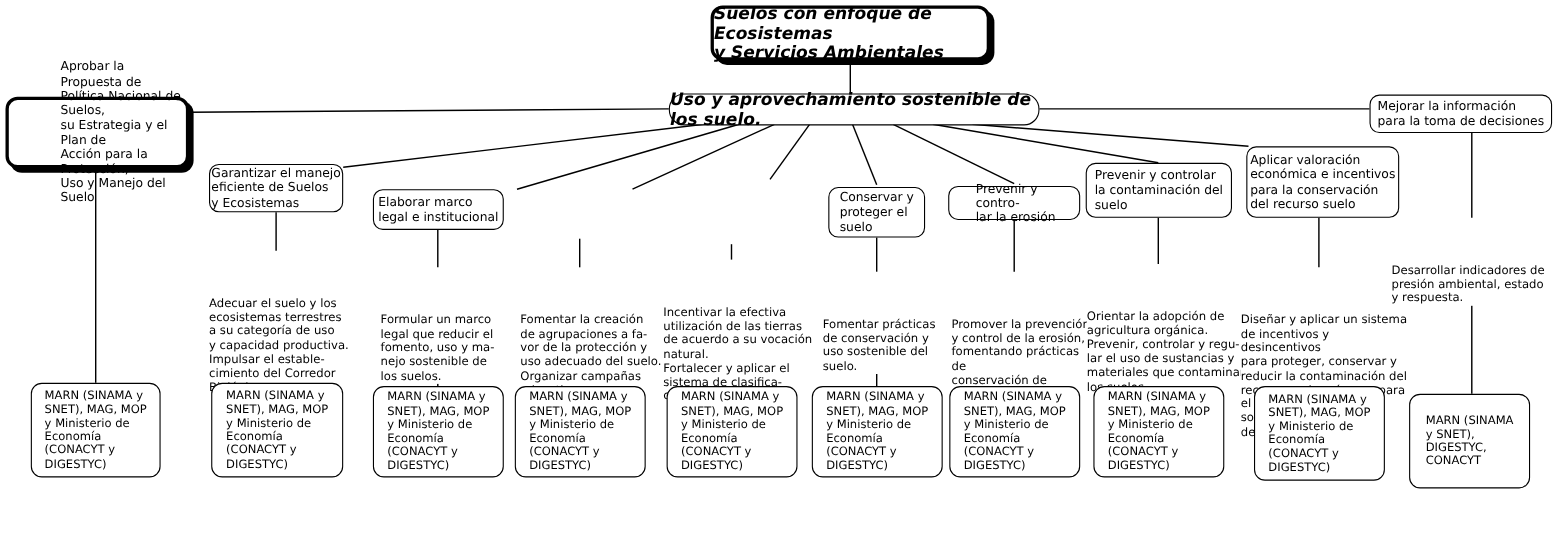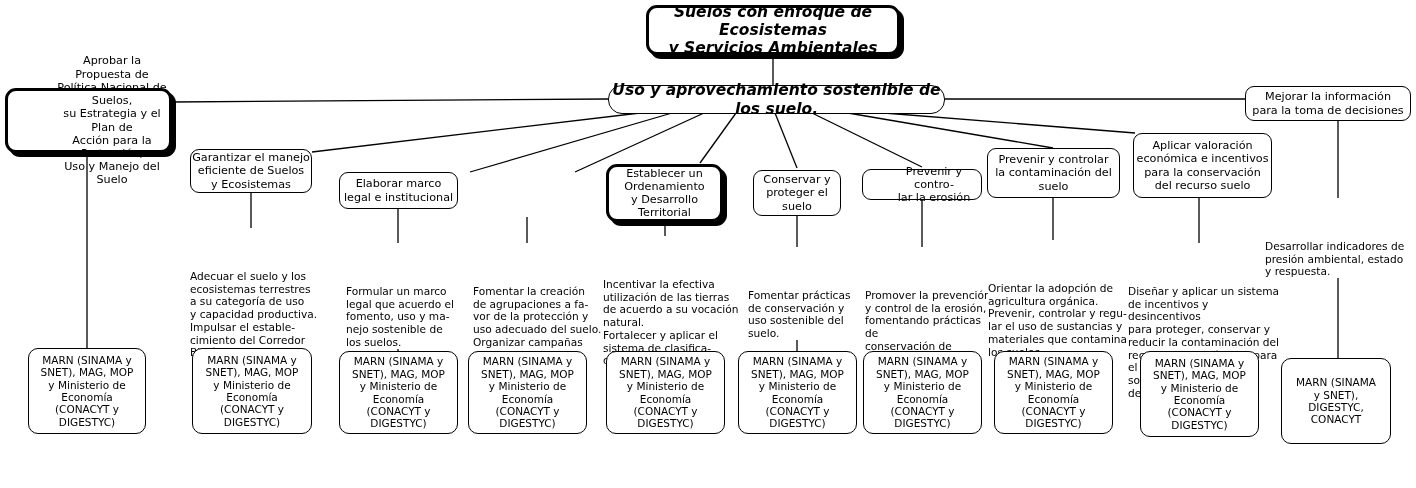--- a/index.html
+++ b/index.html
@@ -1,20 +1,20 @@
 <!DOCTYPE html>
 <html><head>
 <meta charset="utf-8">
 <style>
   html,body{margin:0;padding:0;background:#ffffff;}
   body{font-family:"DejaVu Sans","Liberation Sans",sans-serif;}
   #canvas{position:relative;width:1416px;height:488px;background:#ffffff;overflow:hidden;}
   svg.links{position:absolute;left:0;top:0;width:1416px;height:488px;pointer-events:none;}
   .node{position:absolute;box-sizing:border-box;display:flex;align-items:center;justify-content:center;
-        text-align:center;background:#ffffff;border:1px solid #000;border-radius:9px;
+        background:#ffffff;border:1px solid #000;border-radius:9px;
         color:#000;line-height:1.18;z-index:2;}
   .node.thick{border-width:3px;border-radius:11px;box-shadow:4px 4px 0 0 #000;}
   .node.root{font-style:italic;font-weight:bold;font-size:15.5px;}
   .node.central{font-style:italic;font-weight:bold;font-size:15.5px;border-radius:14px;}
   .node.goal{font-size:11.2px;}
   .node.actor{font-size:10.5px;border-radius:10px;}
   .freetext{position:absolute;box-sizing:border-box;font-size:10.6px;line-height:1.2;
             color:#000;text-align:left;white-space:pre-line;z-index:2;background:#fff;margin-top:42px;}
 </style>
 </head>
@@ -92,26 +92,20 @@
 legal e institucional</span>
   </div>
 
   <div class="node goal" style="left:190px;top:149px;width:122px;height:44px;">
     <span style="white-space:pre-line;">Garantizar el manejo
 eficiente de Suelos
 y Ecosistemas</span>
   </div>
 
 
-  <div class="node goal thick" style="left:606px;top:164px;width:117px;height:58px;">
-    <span style="white-space:pre-line;">Establecer un
-Ordenamiento
-y Desarrollo
-Territorial</span>
-  </div>
 
   <div class="node goal" style="left:753px;top:170px;width:88px;height:46px;">
     <span style="white-space:pre-line;">Conservar y
 proteger el
 suelo</span>
   </div>
 
   <div class="node goal" style="left:862px;top:169px;width:120px;height:31px;padding-left:24px;">
     <span style="white-space:pre-line;">Prevenir y contro-
 lar la erosión</span>
@@ -132,21 +126,21 @@
 
   <div class="freetext" style="left:190px;top:228px;width:135px;">Adecuar el suelo y los
 ecosistemas terrestres
 a su categoría de uso
 y capacidad productiva.
 Impulsar el estable-
 cimiento del Corredor
 Biológico</div>
 
   <div class="freetext" style="left:346px;top:243px;width:130px;">Formular un marco
-legal que acuerdo el
+legal que reducir el
 fomento, uso y ma-
 nejo sostenible de
 los suelos.</div>
 
   <div class="freetext" style="left:473px;top:243px;width:134px;">Fomentar la creación
 de agrupaciones a fa-
 vor de la protección y
 uso adecuado del suelo.
 Organizar campañas
 educativas.</div>

